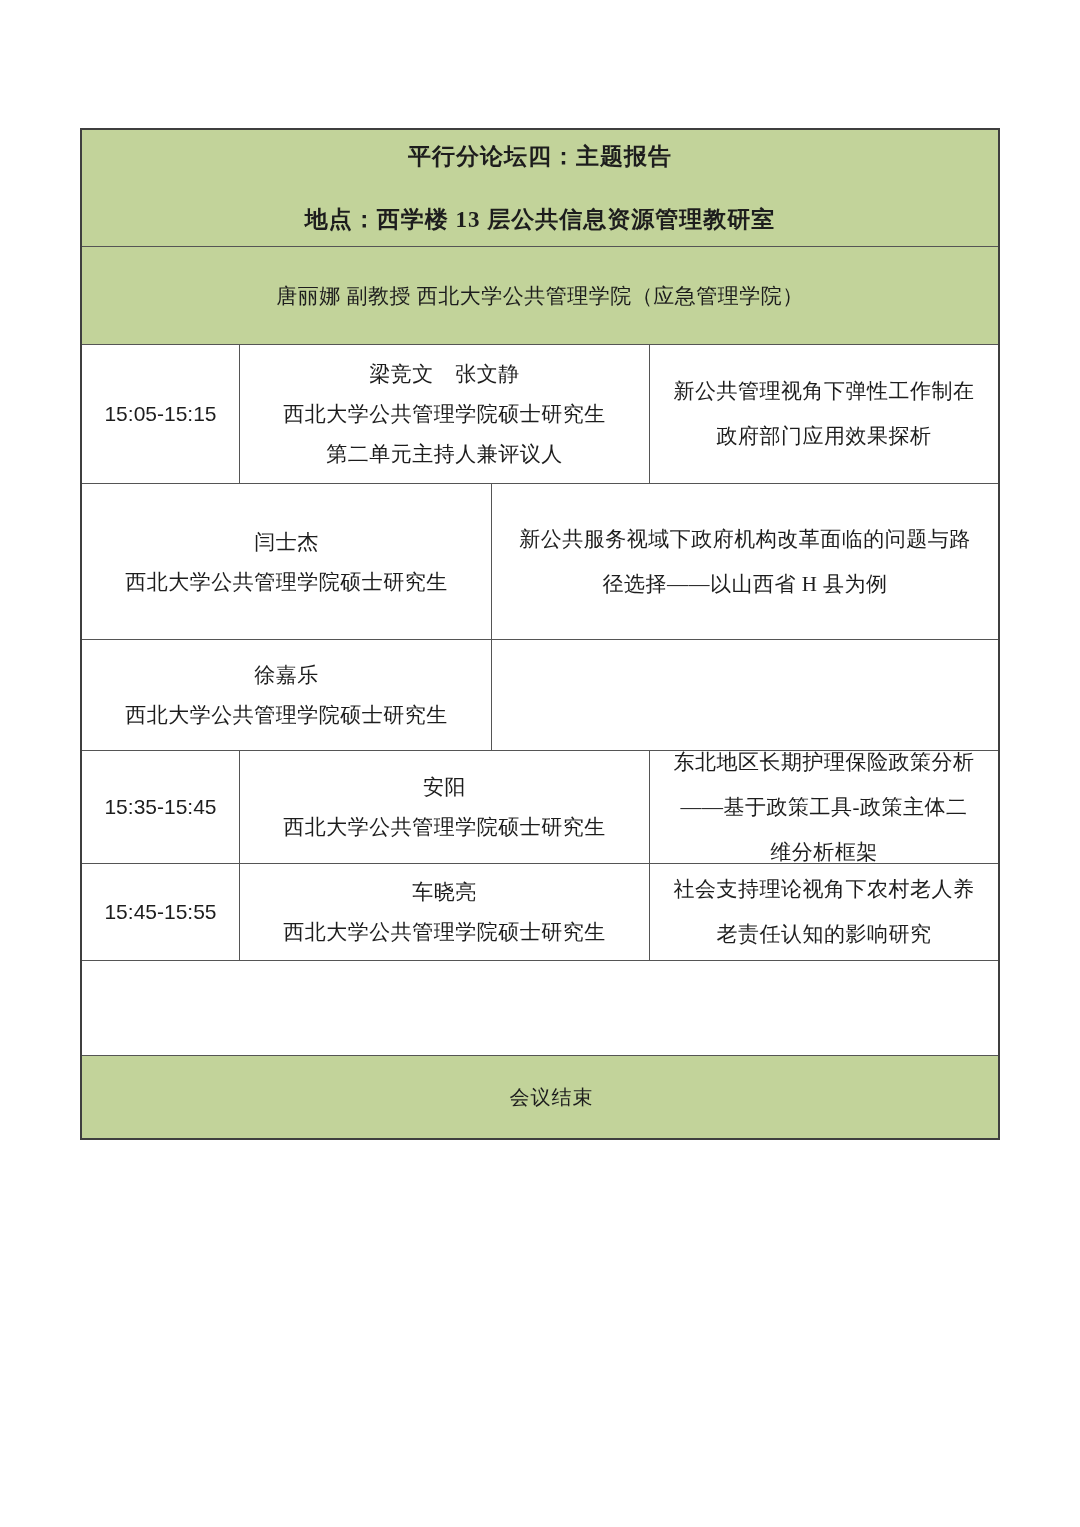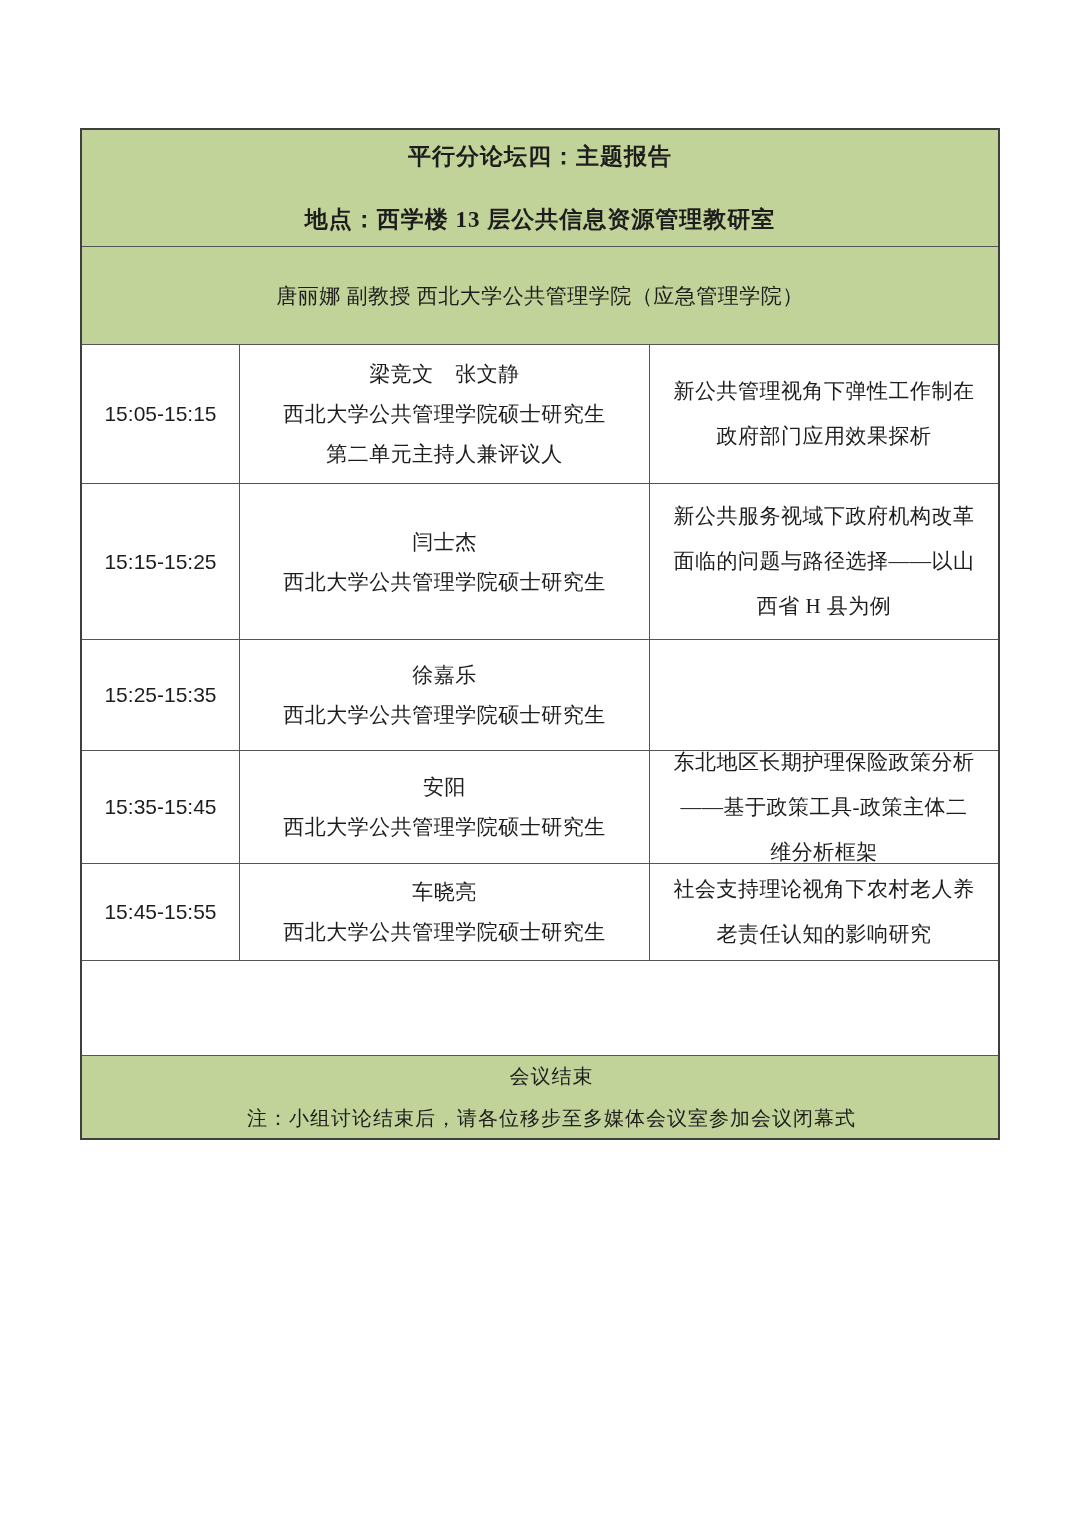--- a/index.html
+++ b/index.html
@@ -78,32 +78,30 @@
         <div class="line">梁竞文　张文静</div>
         <div class="line">西北大学公共管理学院硕士研究生</div>
         <div class="line">第二单元主持人兼评议人</div>
       </div>
       <div class="cell topic">
         <div class="topic-text">新公共管理视角下弹性工作制在政府部门应用效果探析</div>
       </div>
     </div>
 
     <div class="row h-r2">
-      <div class="cell time">15:15-15:25</div>
       <div class="cell speaker">
         <div class="line">闫士杰</div>
         <div class="line">西北大学公共管理学院硕士研究生</div>
       </div>
       <div class="cell topic">
         <div class="topic-text">新公共服务视域下政府机构改革面临的问题与路径选择——以山西省 H 县为例</div>
       </div>
     </div>
 
     <div class="row h-r3">
-      <div class="cell time">15:25-15:35</div>
       <div class="cell speaker">
         <div class="line">徐嘉乐</div>
         <div class="line">西北大学公共管理学院硕士研究生</div>
       </div>
     </div>
 
     <div class="row h-r4">
       <div class="cell time">15:35-15:45</div>
       <div class="cell speaker">
         <div class="line">安阳</div>
@@ -123,17 +121,16 @@
       <div class="cell topic">
         <div class="topic-text">社会支持理论视角下农村老人养老责任认知的影响研究</div>
       </div>
     </div>
 
     <div class="row h-r6">
     </div>
 
     <div class="green footer-block">
       <div class="footer-line">会议结束</div>
-      <div class="footer-line">注：小组讨论结束后，请各位移步至多媒体会议室参加会议闭幕式</div>
     </div>
 
   </div>
 </div>
 
 </body></html>

